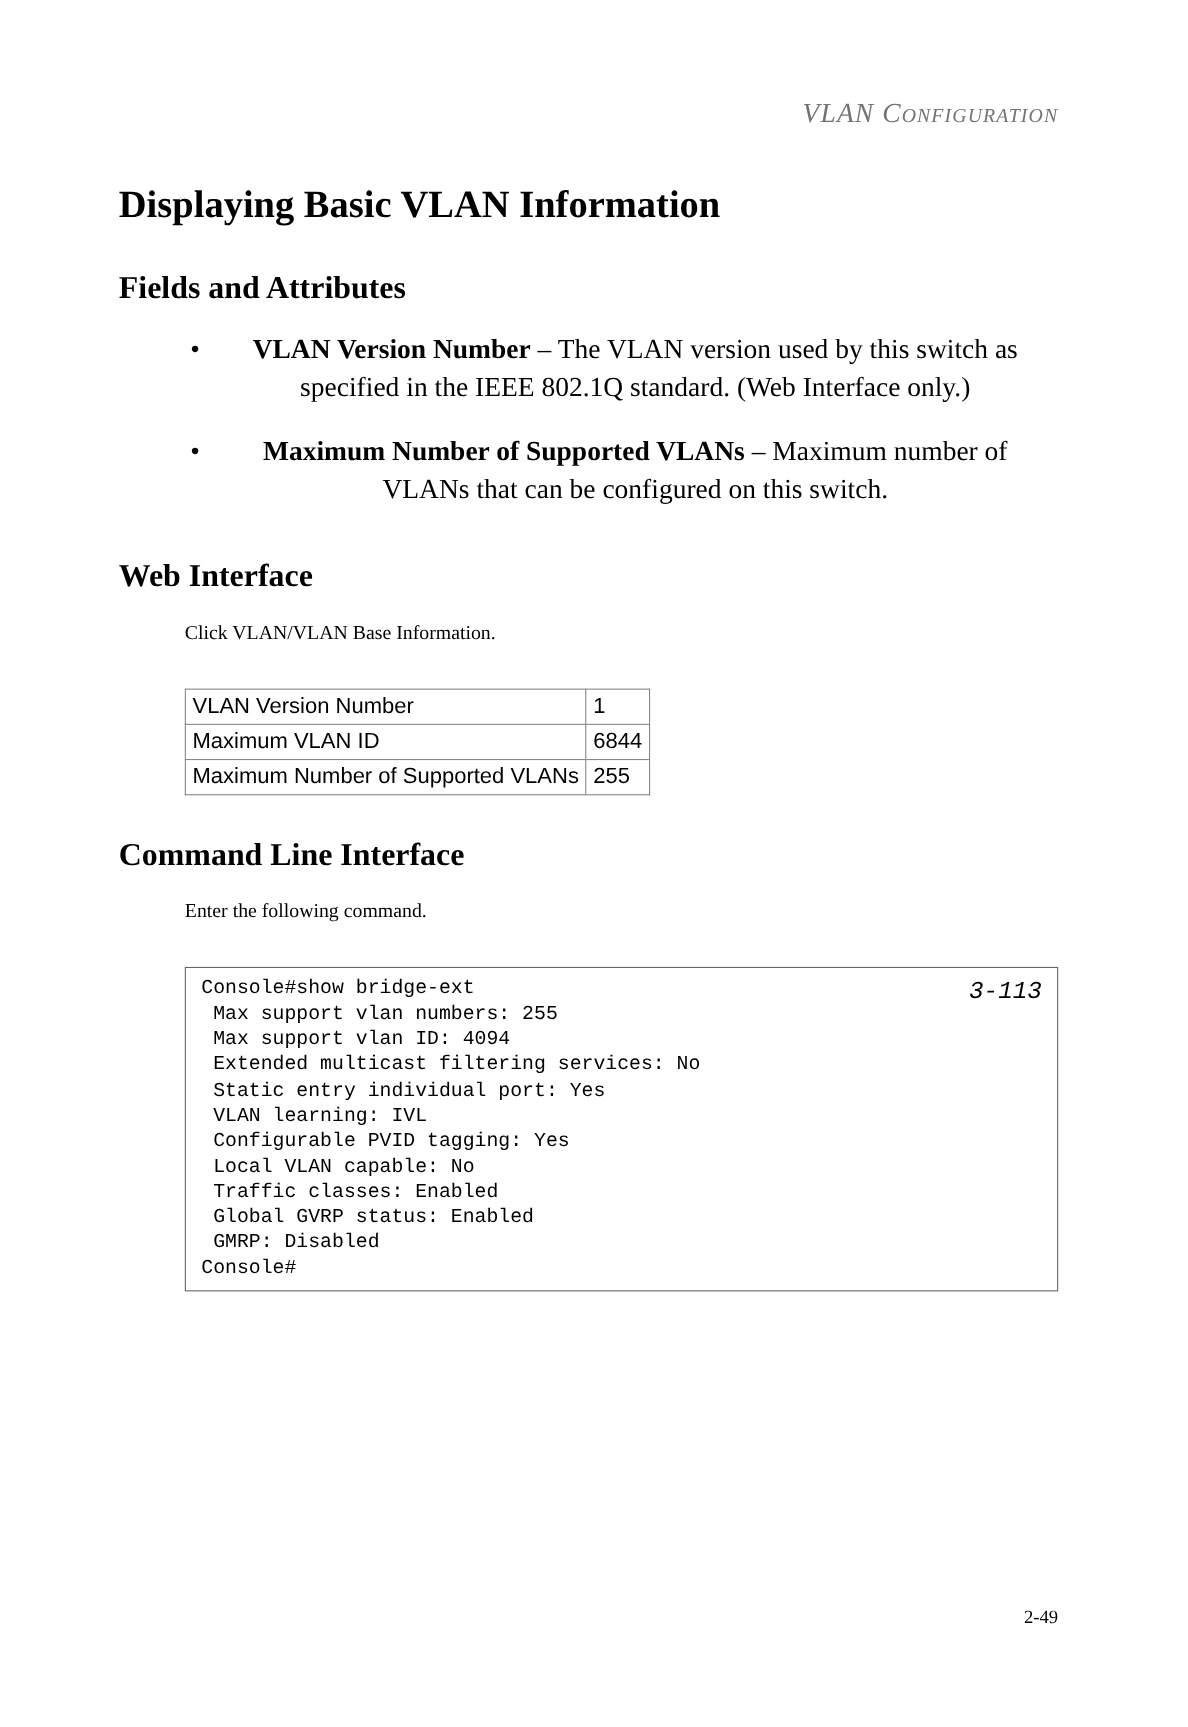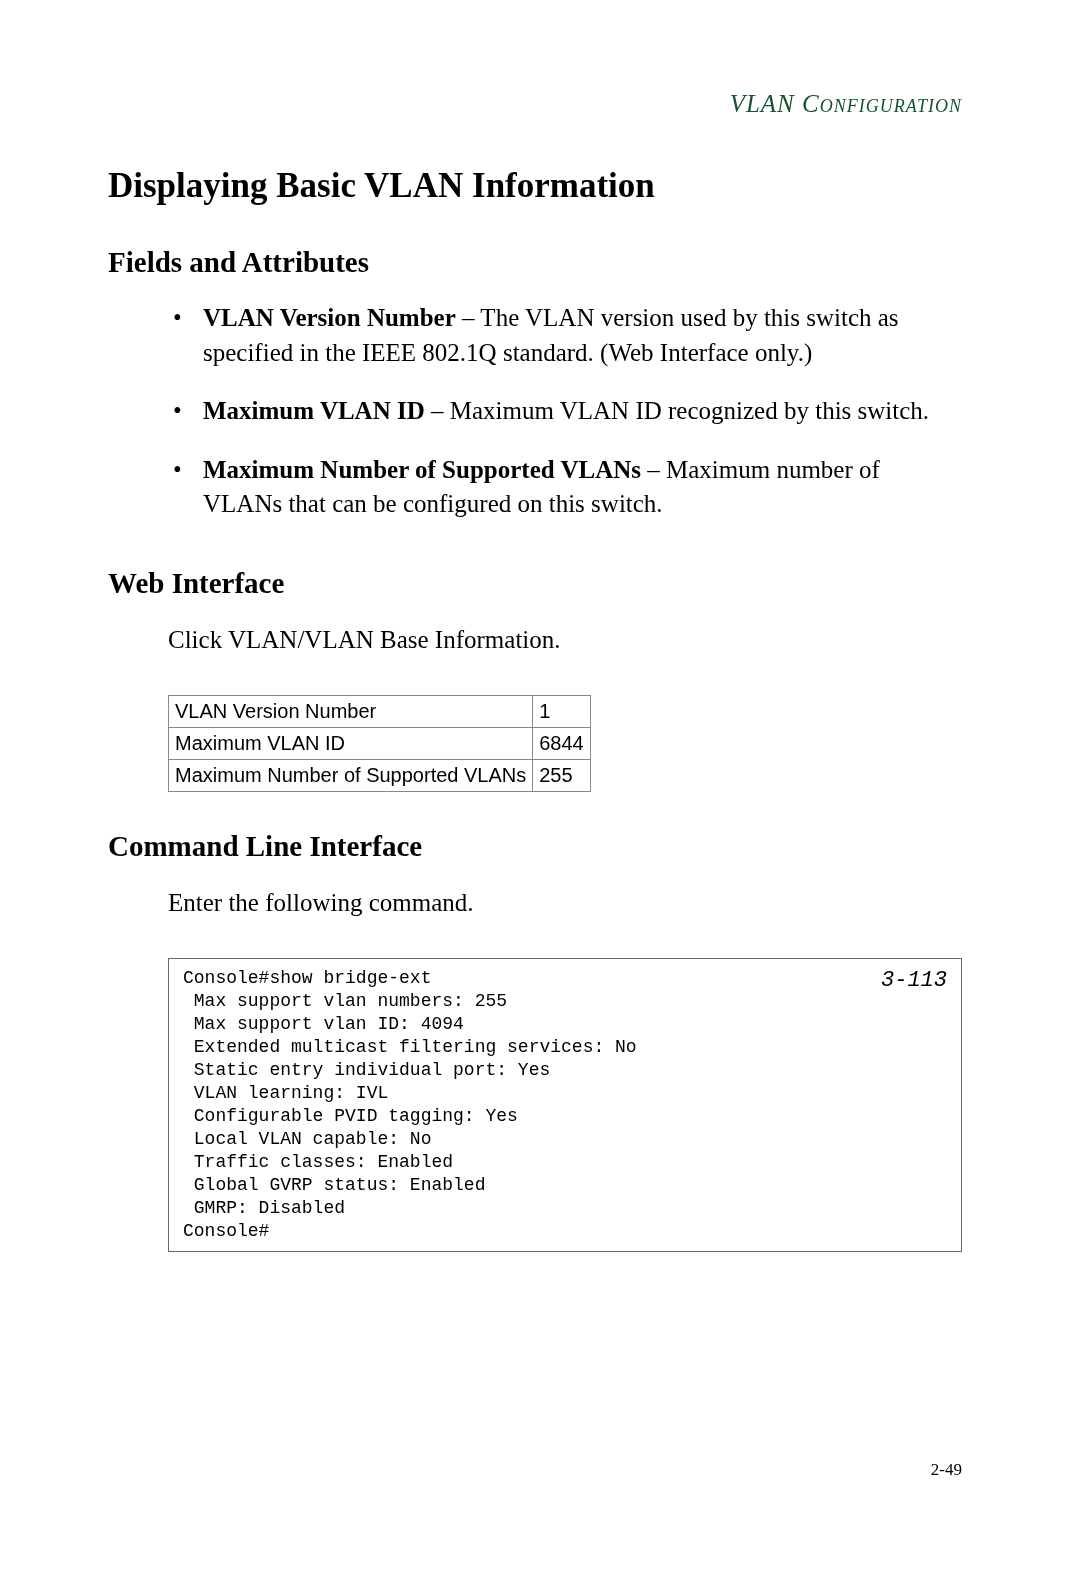--- a/index.html
+++ b/index.html
@@ -14,53 +14,54 @@
     .page {
       padding: 90px 118px 0 108px;
     }
     .header-right {
       text-align: right;
       font-style: italic;
       font-size: 25px;
       font-variant: small-caps;
       letter-spacing: 1px;
       margin-bottom: 48px;
-      color: #14532d;
+      color: #737373;
     }
     .section-title {
       font-size: 35px;
       font-weight: bold;
       margin-bottom: 40px;
     }
     .subsection-title {
       font-size: 29px;
       font-weight: bold;
       margin-bottom: 22px;
     }
     .bullet-list {
       list-style: none;
       padding-left: 95px;
       margin-bottom: 45px;
+      text-align: center;
     }
     .bullet-list li {
       position: relative;
       font-size: 25px;
       line-height: 1.38;
       margin-bottom: 24px;
       padding-right: 10px;
     }
     .bullet-list li::before {
       content: "•";
       position: absolute;
       left: -30px;
       top: 0;
     }
     .intro-line {
       padding-left: 60px;
-      font-size: 25px;
+      font-size: 18px;
       line-height: 1.4;
       margin-bottom: 38px;
     }
     .info-table-wrap {
       padding-left: 60px;
       margin-bottom: 38px;
     }
     table.info-table {
       border-collapse: collapse;
       font-family: Arial, Helvetica, sans-serif;
@@ -106,23 +107,20 @@
 
   <h1 class="section-title">Displaying Basic VLAN Information</h1>
 
   <h2 class="subsection-title">Fields and Attributes</h2>
 
   <ul class="bullet-list">
     <li>
       <span class="b">VLAN Version Number</span><span> – </span><span>The VLAN version used by this switch as specified in the IEEE 802.1Q standard. (Web Interface only.)</span>
     </li>
     <li>
-      <span class="b">Maximum VLAN ID</span><span> – </span><span>Maximum VLAN ID recognized by this switch.</span>
-    </li>
-    <li>
       <span class="b">Maximum Number of Supported VLANs</span><span> – </span><span>Maximum number of VLANs that can be configured on this switch.</span>
     </li>
   </ul>
 
   <h2 class="subsection-title">Web Interface</h2>
   <div class="intro-line">Click VLAN/VLAN Base Information.</div>
 
   <div class="info-table-wrap">
     <table class="info-table">
       <tbody>

